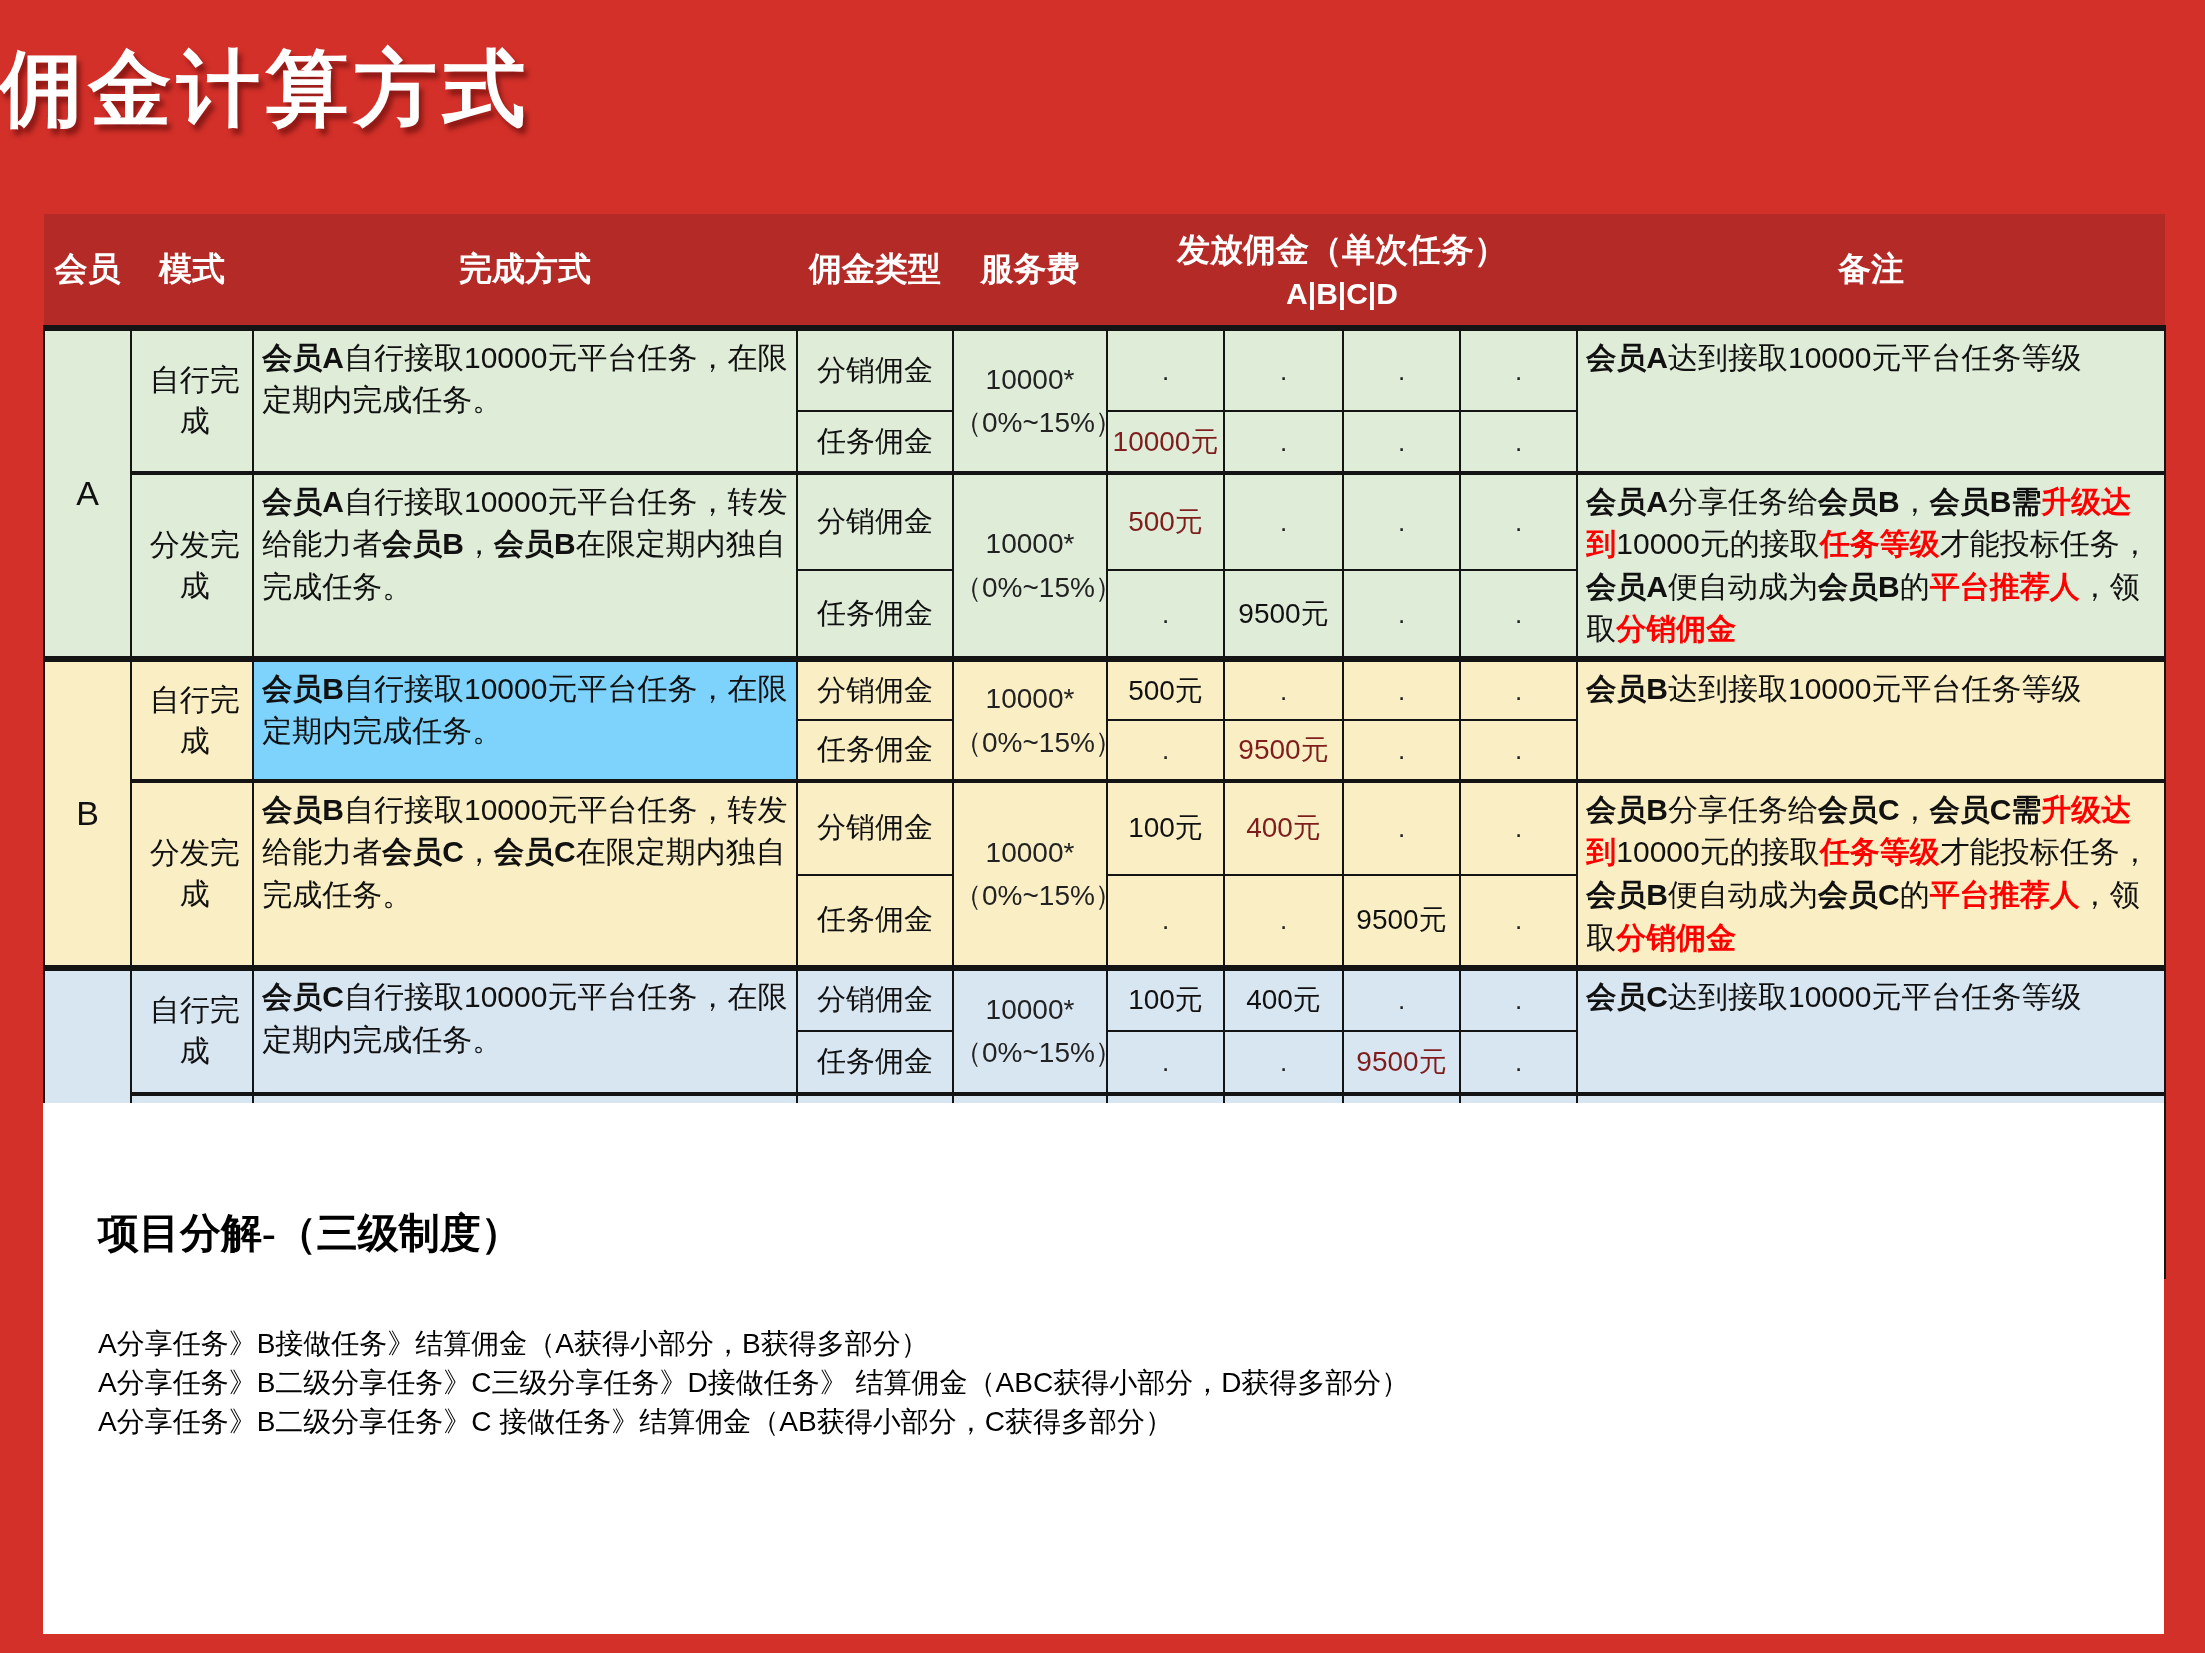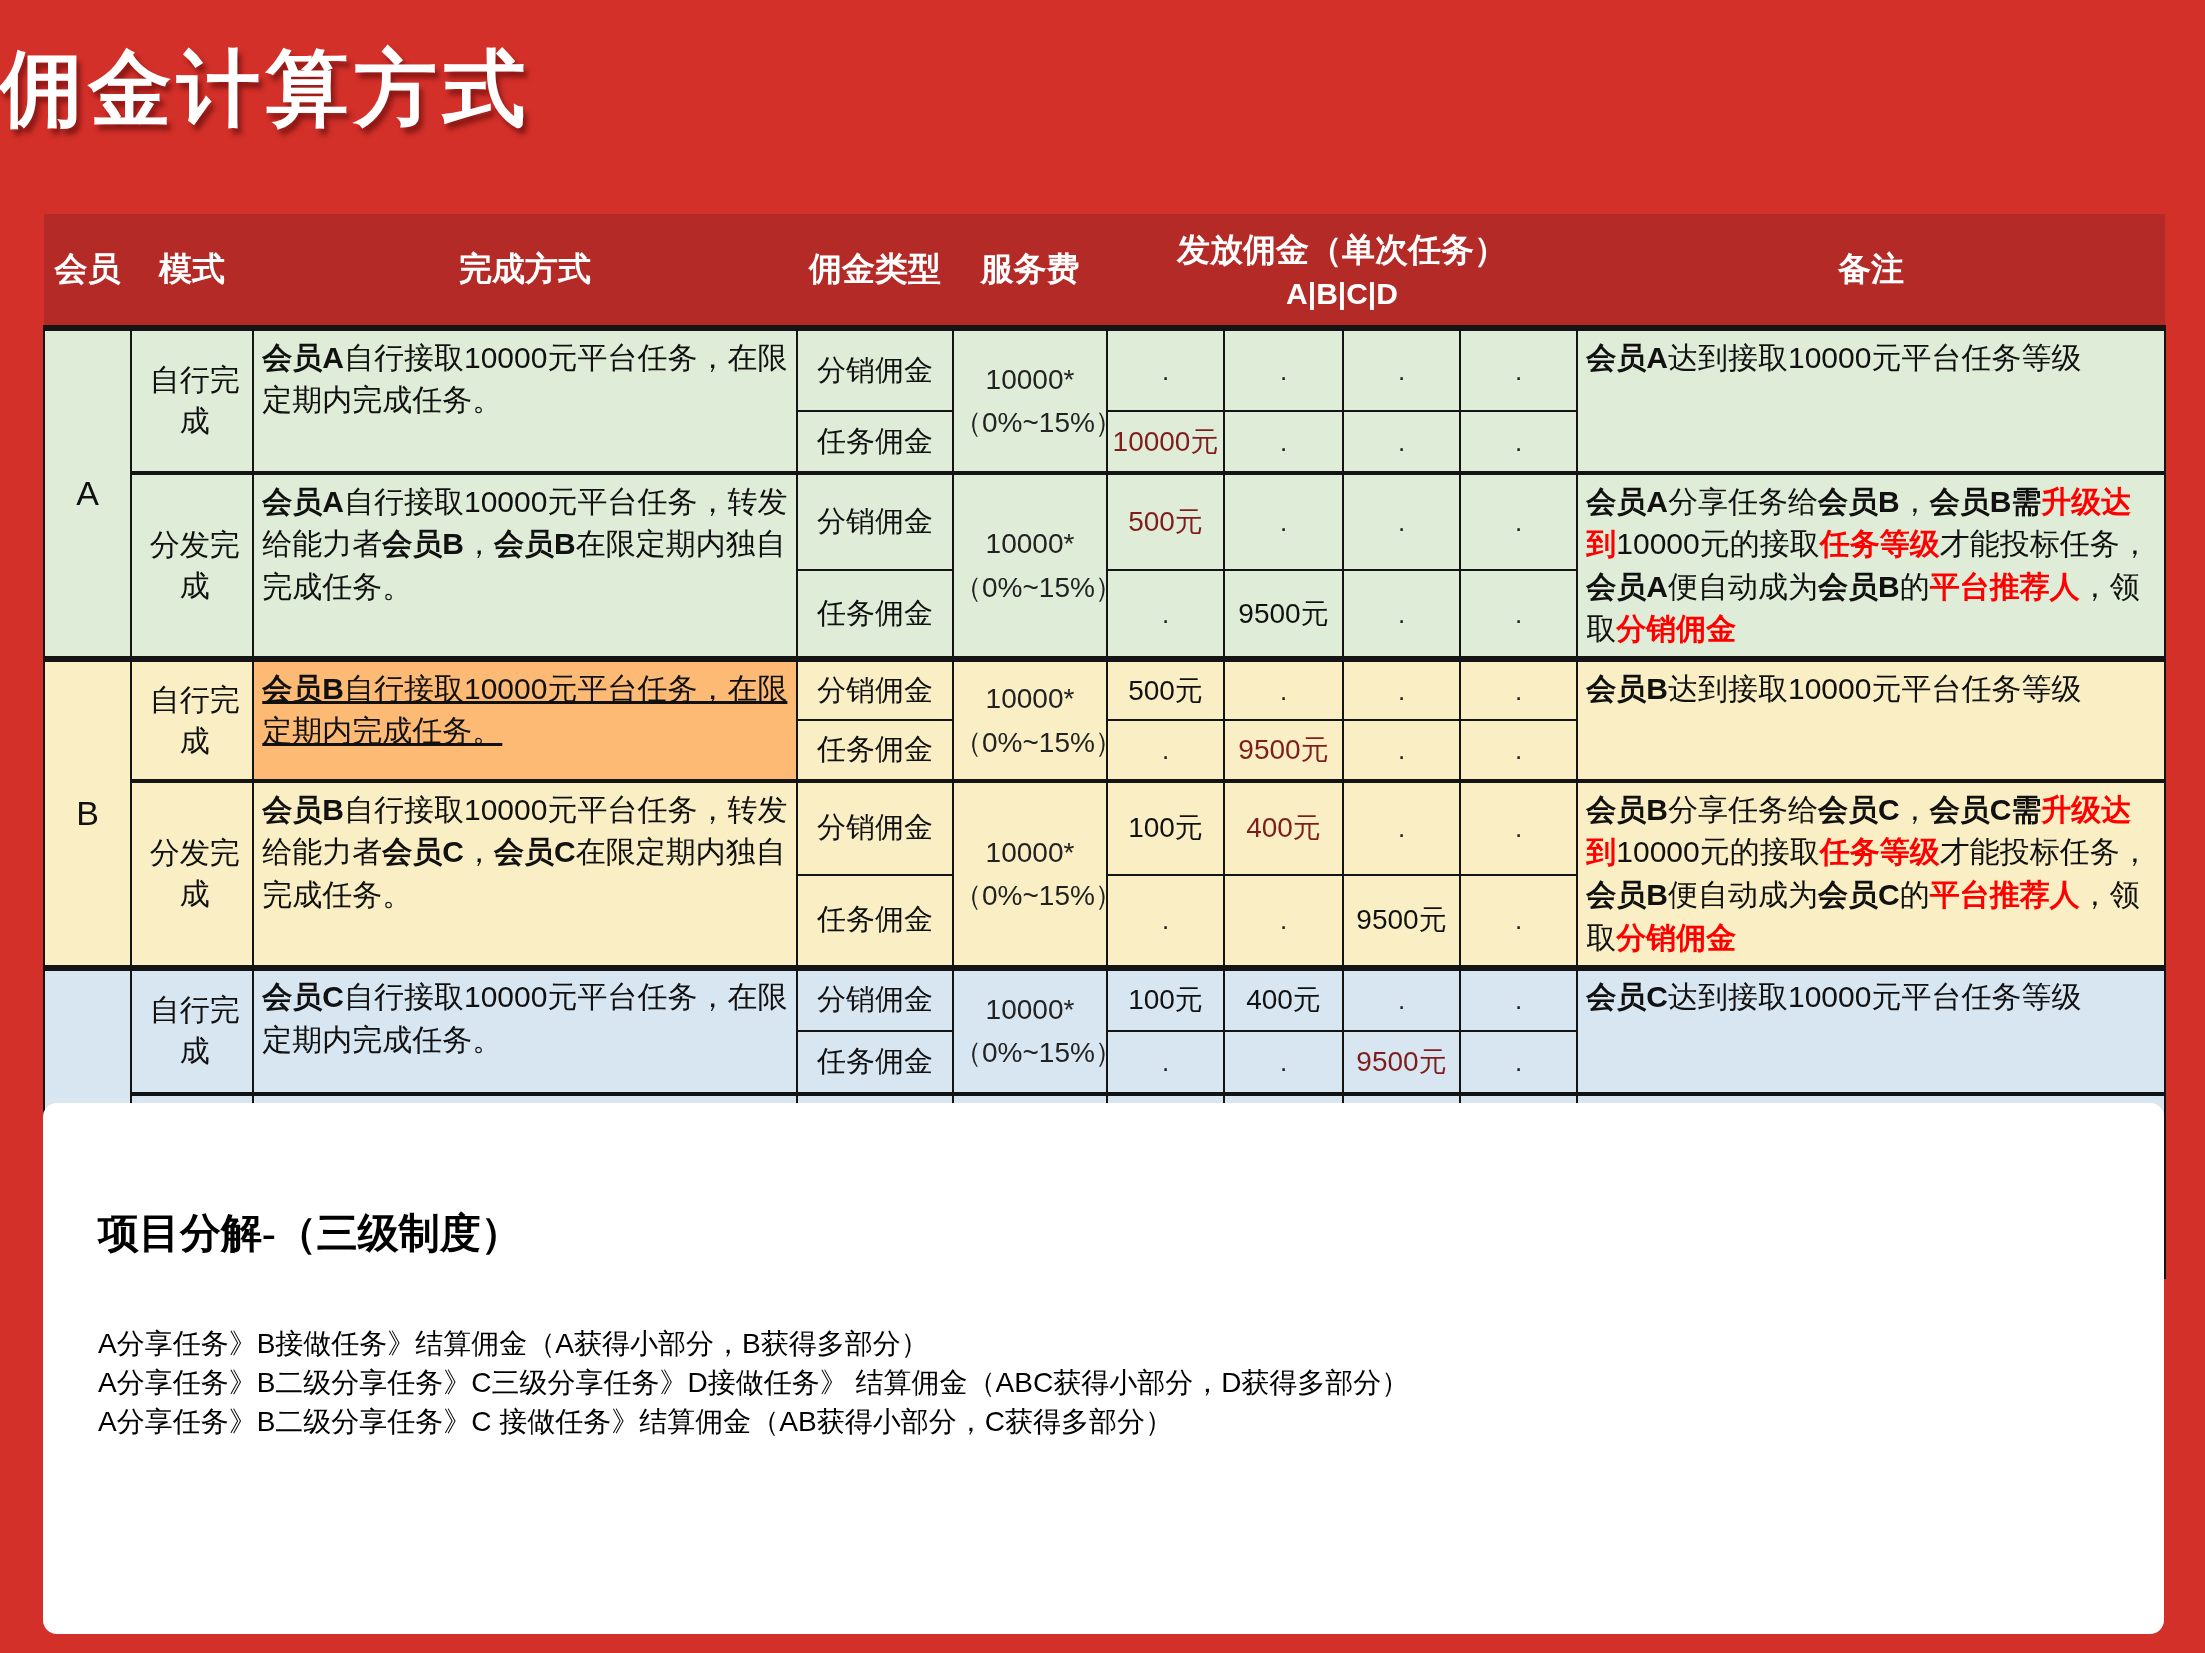--- a/index.html
+++ b/index.html
@@ -12,21 +12,20 @@
   .title{
     position:absolute;top:34px;left:0;width:2205px;text-align:left;
     font-family:"Liberation Serif","DejaVu Serif",serif;
     font-weight:bold;font-size:83px;letter-spacing:5.5px;color:#ffffff;
     text-shadow:4.1px 5.5px 4.8px rgba(70,0,0,.5);
   }
   .white-panel{
     position:absolute;left:43px;top:1103px;width:2121px;height:531px;
     background:#ffffff;box-sizing:border-box;
     padding:103px 41px 0 55px;
-    border-radius:14px;
   }
   .footer-heading{
     font-family:"Liberation Serif","DejaVu Serif",serif;
     font-size:41px;font-weight:bold;color:#000;
   }
   .footer-lines{margin-top:63px;font-size:28px;line-height:39px;color:#000;}
   table.main{
     position:absolute;left:43px;top:214px;width:2121px;
     border-collapse:collapse;table-layout:fixed;
   }
@@ -128,21 +127,21 @@
       <tr style="height: 63px;">
         <td class="ctype" style="background: rgb(223, 237, 216);">任务佣金</td>
         <td class="val" style="background: rgb(223, 237, 216);"><span class="dot">.</span></td>
         <td class="val" style="background: rgb(223, 237, 216);"><span>9500元</span></td>
         <td class="val" style="background: rgb(223, 237, 216);"><span class="dot">.</span></td>
         <td class="val" style="background: rgb(223, 237, 216);"><span class="dot">.</span></td>
       </tr>
       <tr class="section-start" style="height: 61px;">
         <td class="member" rowspan="4" style="background: rgb(250, 239, 196);">B</td>
         <td class="mode" rowspan="2" style="background: rgb(250, 239, 196);">自行完成</td>
-        <td class="method" rowspan="2" style="background: #fdba74; text-decoration: underline;"><span class="b">会员B</span><span>自行接取10000元平台任务，在限定期内完成任务。</span></td>
+        <td class="method" rowspan="2" style="background: #7dd3fc;"><span class="b">会员B</span><span>自行接取10000元平台任务，在限定期内完成任务。</span></td>
         <td class="ctype" style="background: rgb(250, 239, 196);">分销佣金</td>
         <td class="fee" rowspan="2" style="background: rgb(250, 239, 196);">
           <div>10000*</div>
           <div>（0%~15%）</div>
         </td>
         <td class="val" style="background: rgb(250, 239, 196);"><span>500元</span></td>
         <td class="val" style="background: rgb(250, 239, 196);"><span class="dot">.</span></td>
         <td class="val" style="background: rgb(250, 239, 196);"><span class="dot">.</span></td>
         <td class="val" style="background: rgb(250, 239, 196);"><span class="dot">.</span></td>
         <td class="remark" rowspan="2" style="background: rgb(250, 239, 196);"><span class="b">会员B</span><span>达到接取10000元平台任务等级</span></td>

